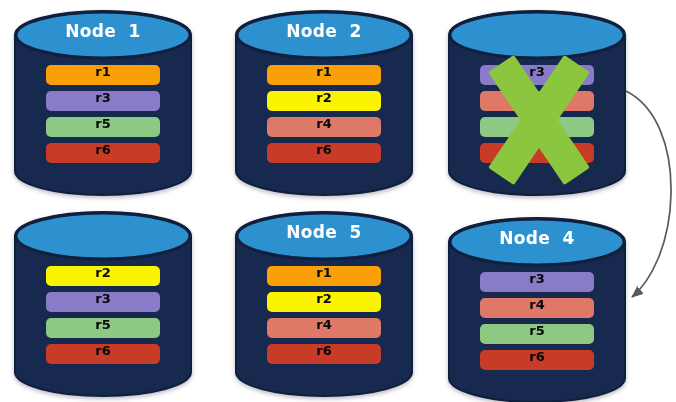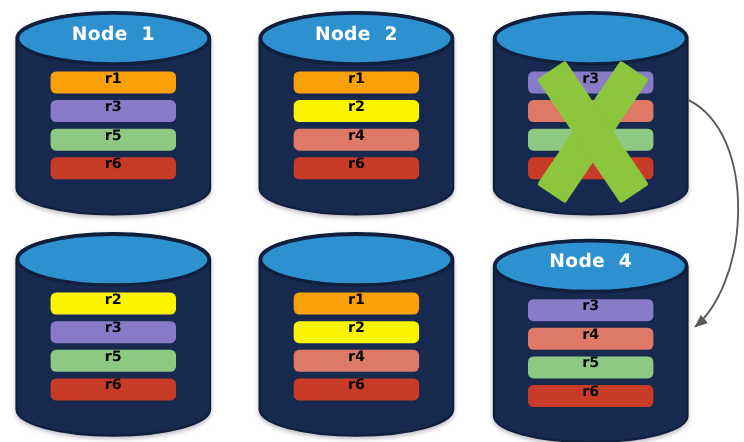--- a/index.html
+++ b/index.html
@@ -140,20 +140,21 @@
         <span>r6</span>
       </div>
       </div>
 
   </div>
     <div class="node p5">
     <svg class="cyl" width="180" height="188" viewBox="0 0 180 188">
       <path d="M2,26 A88,24 0 0,1 178,26 L178,162 A88,24 0 0,1 2,162 Z" style="fill:var(--cyl-body);stroke:var(--cyl-stroke);stroke-width:2"></path>
       <ellipse cx="90" cy="26" rx="87" ry="23" style="fill:var(--cyl-top);stroke:var(--cyl-stroke);stroke-width:3"></ellipse>
     </svg>
+    <div class="node-label">Node  5</div>
     <div class="bars">
 
     <div class="bar" style="background: rgb(249, 160, 8);">
         <span>r1</span>
       </div>
         <div class="bar" style="background: rgb(250, 244, 0);">
         <span>r2</span>
       </div>
         <div class="bar" style="background: rgb(222, 121, 104);">
         <span>r4</span>

